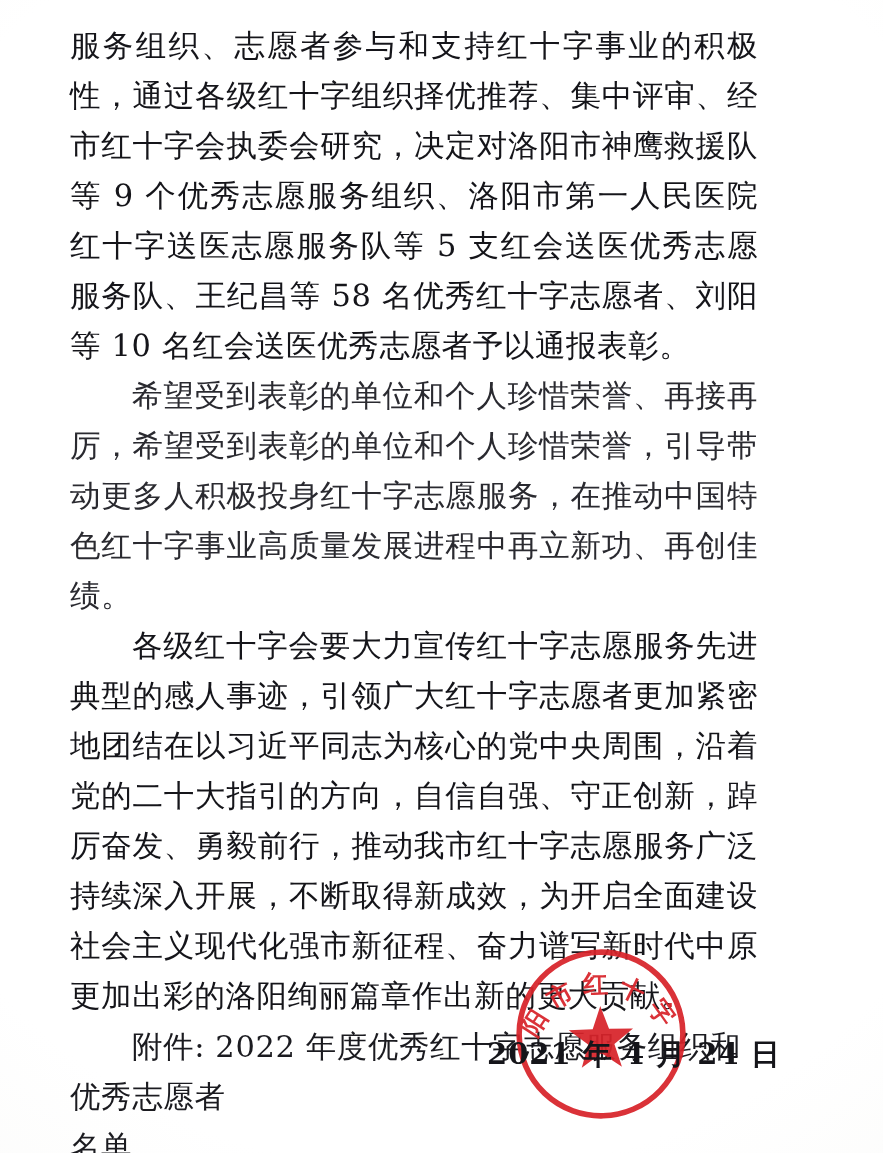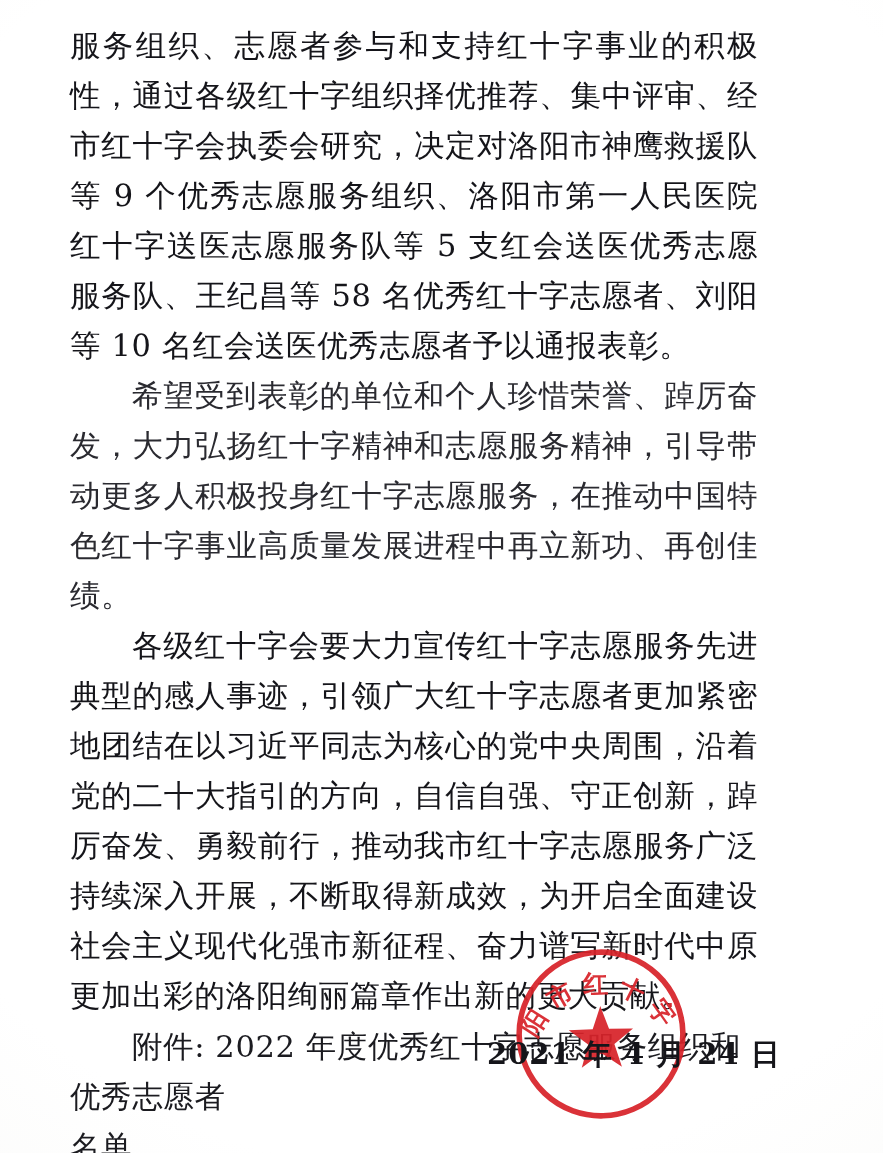--- a/index.html
+++ b/index.html
@@ -112,21 +112,21 @@
 </head>
 <body>
 
 <div class="page">
   <div class="paper-texture"></div>
 
   <div class="doc-body">
 
     <p class="para ink-dark">服务组织、志愿者参与和支持红十字事业的积极性，通过各级红十字组织择优推荐、集中评审、经市红十字会执委会研究，决定对洛阳市神鹰救援队等 9 个优秀志愿服务组织、洛阳市第一人民医院红十字送医志愿服务队等 5 支红会送医优秀志愿服务队、王纪昌等 58 名优秀红十字志愿者、刘阳等 10 名红会送医优秀志愿者予以通报表彰。</p>
 
-    <p class="para indent ink-light">希望受到表彰的单位和个人珍惜荣誉、踔厉奋发，大力弘扬红十字精神和志愿服务精神，引导带动更多人积极投身红十字志愿服务，在推动中国特色红十字事业高质量发展进程中再立新功、再创佳绩。</p>
+    <p class="para indent ink-light">希望受到表彰的单位和个人珍惜荣誉、再接再厉，希望受到表彰的单位和个人珍惜荣誉，引导带动更多人积极投身红十字志愿服务，在推动中国特色红十字事业高质量发展进程中再立新功、再创佳绩。</p>
 
     <p class="para indent ink-dark">各级红十字会要大力宣传红十字志愿服务先进典型的感人事迹，引领广大红十字志愿者更加紧密地团结在以习近平同志为核心的党中央周围，沿着党的二十大指引的方向，自信自强、守正创新，踔厉奋发、勇毅前行，推动我市红十字志愿服务广泛持续深入开展，不断取得新成效，为开启全面建设社会主义现代化强市新征程、奋力谱写新时代中原更加出彩的洛阳绚丽篇章作出新的更大贡献。</p>
 
     <p class="attach-line">附件: 2022 年度优秀红十字志愿服务组织和优秀志愿者</p>
 
     <p class="attach-cont">名单</p>
 
   </div>
 
   <div class="speck"></div>

